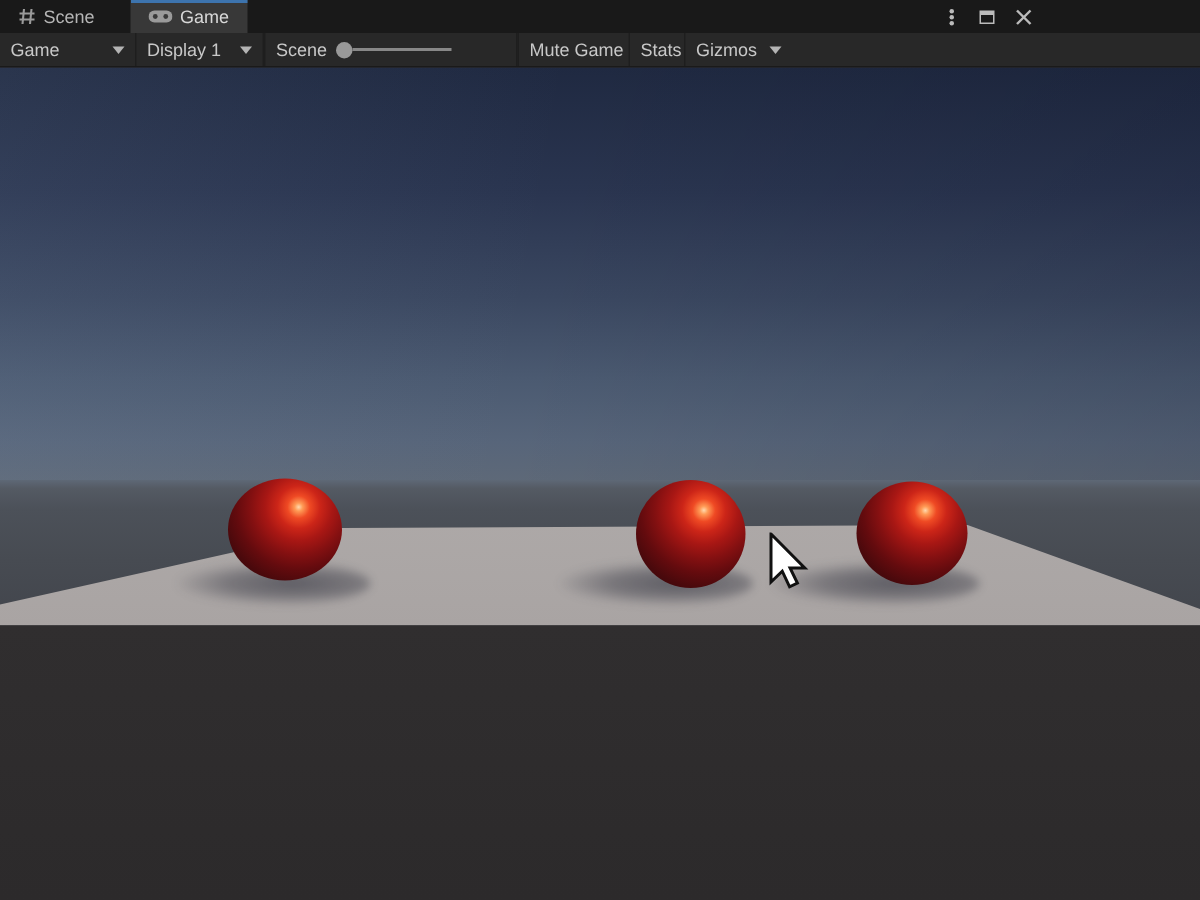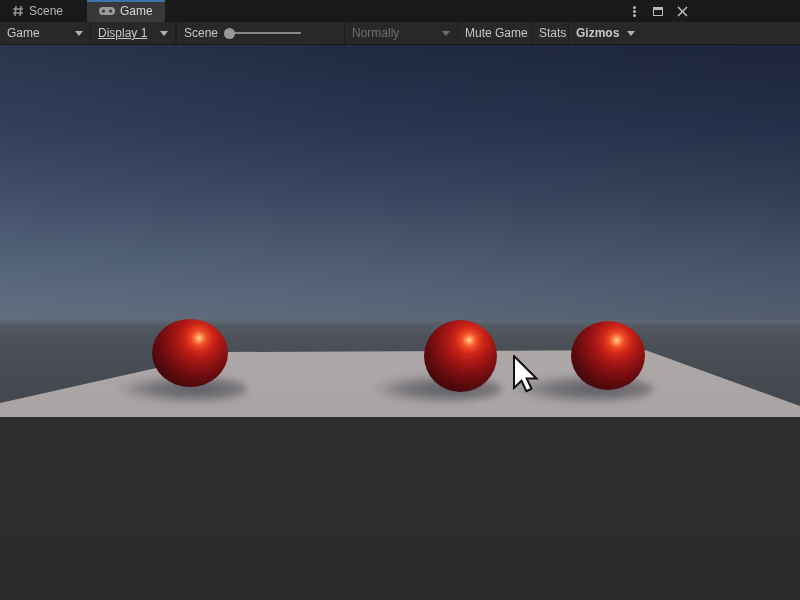--- a/index.html
+++ b/index.html
@@ -48,27 +48,27 @@
   }
   .tb-popup { justify-content:space-between; }
   .arrow-down {
     width:0; height:0; margin-left:8px;
     border-left:4px solid transparent; border-right:4px solid transparent;
     border-top:5px solid #b4b4b4; flex:none;
   }
   .tb-disabled { color:#6f6f6f; }
   .tb-disabled .arrow-down { border-top-color:#6f6f6f; }
   .w-game { width:90px; }
-  .w-display { width:84px;text-decoration:underline; }
+  .w-display { width:84px; }
   .w-aspect { width:161px; }
   .w-scale { width:167px; }
   .w-normally { width:112px; }
   .w-mute { width:73px; }
   .w-stats { width:36px; }
-  .w-gizmos { width:69px;font-weight:bold; }
+  .w-gizmos { width:69px; }
   .slider { display:flex; align-items:center; margin-left:6px; }
   .slider-knob {
     width:11px; height:11px; border-radius:50%; background:#999;
     flex:none;
   }
   .slider-track { width:66px; height:2px; background:#888; flex:none; }
   .scale-value { margin-left:8px;margin-top:44px; }
 
   
   .viewport {
@@ -182,24 +182,20 @@
   <div class="tb-item w-scale">
     <span>Scene</span>
     <span class="slider">
       <span class="slider-knob"></span>
       <span class="slider-track"></span>
     </span>
     <span class="scale-value">1x</span>
   </div>
   <div class="tb-sep"></div>
 
-  <div class="tb-item tb-popup tb-disabled w-normally">
-    <span>Normally</span>
-    <span class="arrow-down"></span>
-  </div>
   <div class="tb-sep"></div>
 
   <div class="tb-item w-mute">
     <span>Mute Game</span>
   </div>
   <div class="tb-sep"></div>
 
   <div class="tb-item w-stats">
     <span>Stats</span>
   </div>

